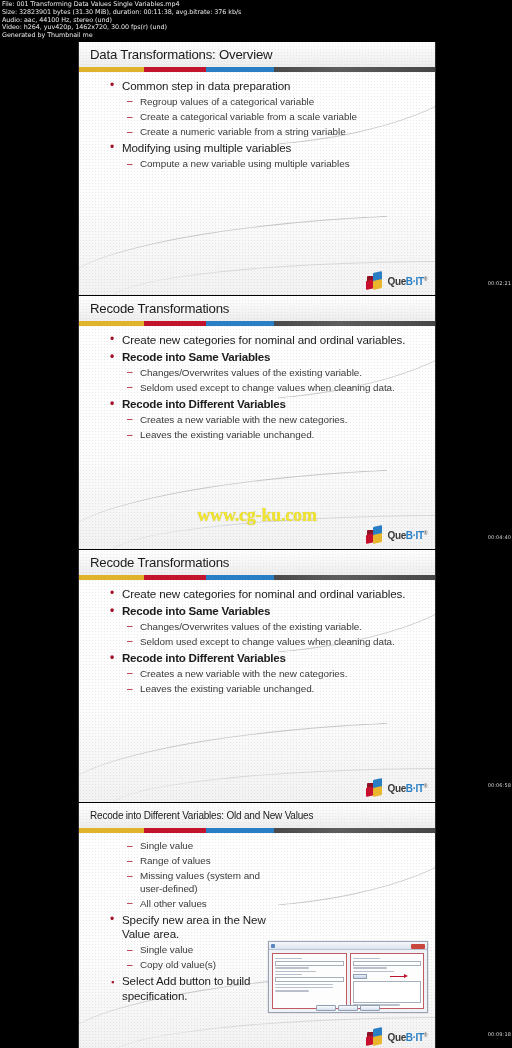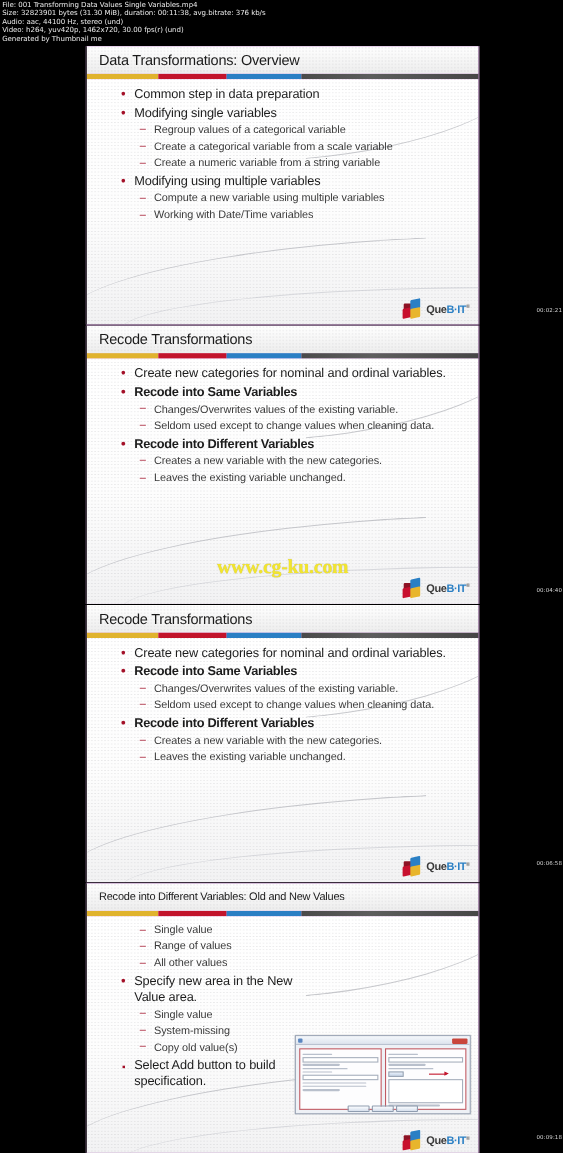--- a/index.html
+++ b/index.html
@@ -31,21 +31,21 @@
 
   
   .slides {
     position: absolute;
     left: 78px; top: 42px;
     width: 358px;
   }
   .slide {
     position: relative;
     width: 358px;
-    background: #f0abfc;
+    background: #4c1d95;
     margin-bottom: 1px;
     overflow: hidden;
     border-left: 1px solid #2a2a2a;
     border-right: 1px solid #2a2a2a;
   }
   .slide.s1 { height: 253px; }
   .slide.s2 { height: 253px; }
   .slide.s3 { height: 252px; }
   .slide.s4 { height: 248px; }
 
@@ -258,27 +258,25 @@
         <i class="red"></i>
         <i class="blue"></i>
         <i class="gray"></i>
       </div>
       <div class="body">
         <div class="swoosh"></div>
         <div class="swoosh2"></div>
         <div class="swoosh3"></div>
         <ul class="bullets">
           <li class="lvl1">Common step in data preparation</li>
-          <li class="lvl1">Modifying single variables</li>
           <li class="lvl2">Regroup values of a categorical variable</li>
           <li class="lvl2">Create a categorical variable from a scale variable</li>
           <li class="lvl2">Create a numeric variable from a string variable</li>
           <li class="lvl1">Modifying using multiple variables</li>
           <li class="lvl2">Compute a new variable using multiple variables</li>
-          <li class="lvl2">Working with Date/Time variables</li>
         </ul>
         <div class="logo">
           <span class="cubes">
             <i class="c-dk"></i>
               <i class="c-red"></i>
               <i class="c-blue"></i>
               <i class="c-yellow"></i>
           </span>
           <span class="wordmark"><span>Que</span><b>B·IT</b><sup>®</sup></span>
         </div>
@@ -369,24 +367,24 @@
         <i class="blue"></i>
         <i class="gray"></i>
       </div>
       <div class="body">
         <div class="swoosh"></div>
         <div class="swoosh2"></div>
         <div class="swoosh3"></div>
         <ul class="bullets col-left">
           <li class="lvl2">Single value</li>
           <li class="lvl2">Range of values</li>
+          <li class="lvl2">Missing values (system and user-defined)</li>
           <li class="lvl2">All other values</li>
           <li class="lvl1">Specify new area in the New Value area.</li>
           <li class="lvl2">Single value</li>
-          <li class="lvl2">System-missing</li>
           <li class="lvl2">Copy old value(s)</li>
           <li class="lvl1 sq">Select Add button to build specification.</li>
         </ul>
 
         <div class="dlg-shot">
           <div class="dlg-title"></div>
           <div class="dlg-body">
             <div class="dlg-panel">
               <div class="dlg-line w40"></div>
               <div class="dlg-field"></div>

